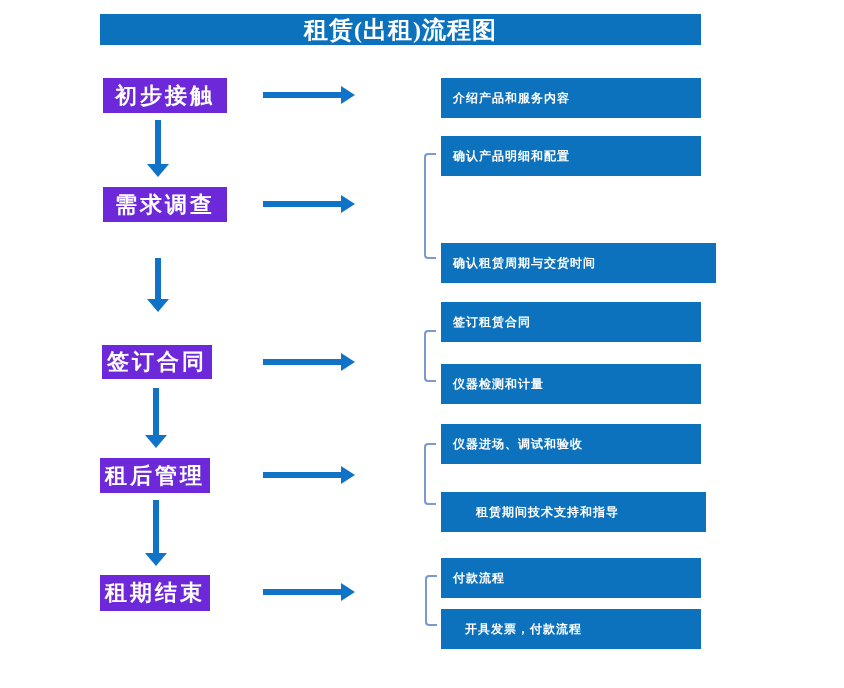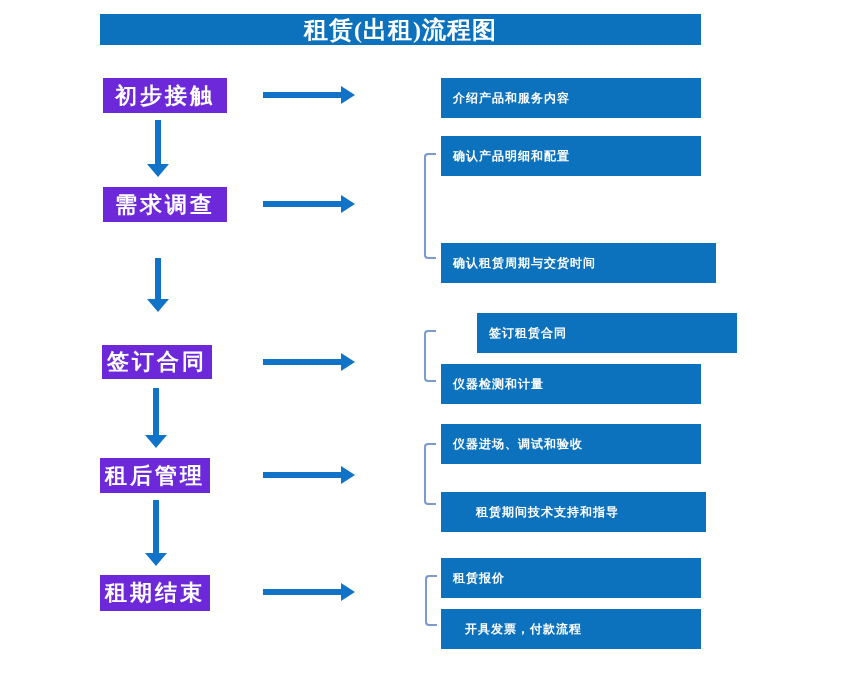--- a/index.html
+++ b/index.html
@@ -132,22 +132,22 @@
   <div class="abs bracket" style="left:424px; top:153px; height:106px;"></div>
   <div class="abs bracket" style="left:424px; top:330px; height:52px;"></div>
   <div class="abs bracket" style="left:424px; top:443px; height:62px;"></div>
   <div class="abs bracket" style="left:425px; top:575px; height:51px;"></div>
 
   <div class="abs detail-box" style="top:78px;  width:260px;">介绍产品和服务内容</div>
 
   <div class="abs detail-box" style="top:136px; width:260px;">确认产品明细和配置</div>
   <div class="abs detail-box" style="top:243px; width:275px;">确认租赁周期与交货时间</div>
 
-  <div class="abs detail-box" style="top:313px; width:260px;margin-left:36px;">签订租赁合同</div>
+  <div class="abs detail-box" style="top:302px; width:260px;">签订租赁合同</div>
   <div class="abs detail-box" style="top:364px; width:260px;">仪器检测和计量</div>
 
   <div class="abs detail-box" style="top:424px; width:260px;">仪器进场、调试和验收</div>
   <div class="abs detail-box" style="top:492px; width:265px;padding-left:35px;">租赁期间技术支持和指导</div>
 
-  <div class="abs detail-box" style="top:558px; width:260px;">租赁报价</div>
+  <div class="abs detail-box" style="top:558px; width:260px;">付款流程</div>
   <div class="abs detail-box" style="top:609px; width:260px;padding-left:24px;">开具发票，付款流程</div>
 
 </div>
 
 </body></html>

